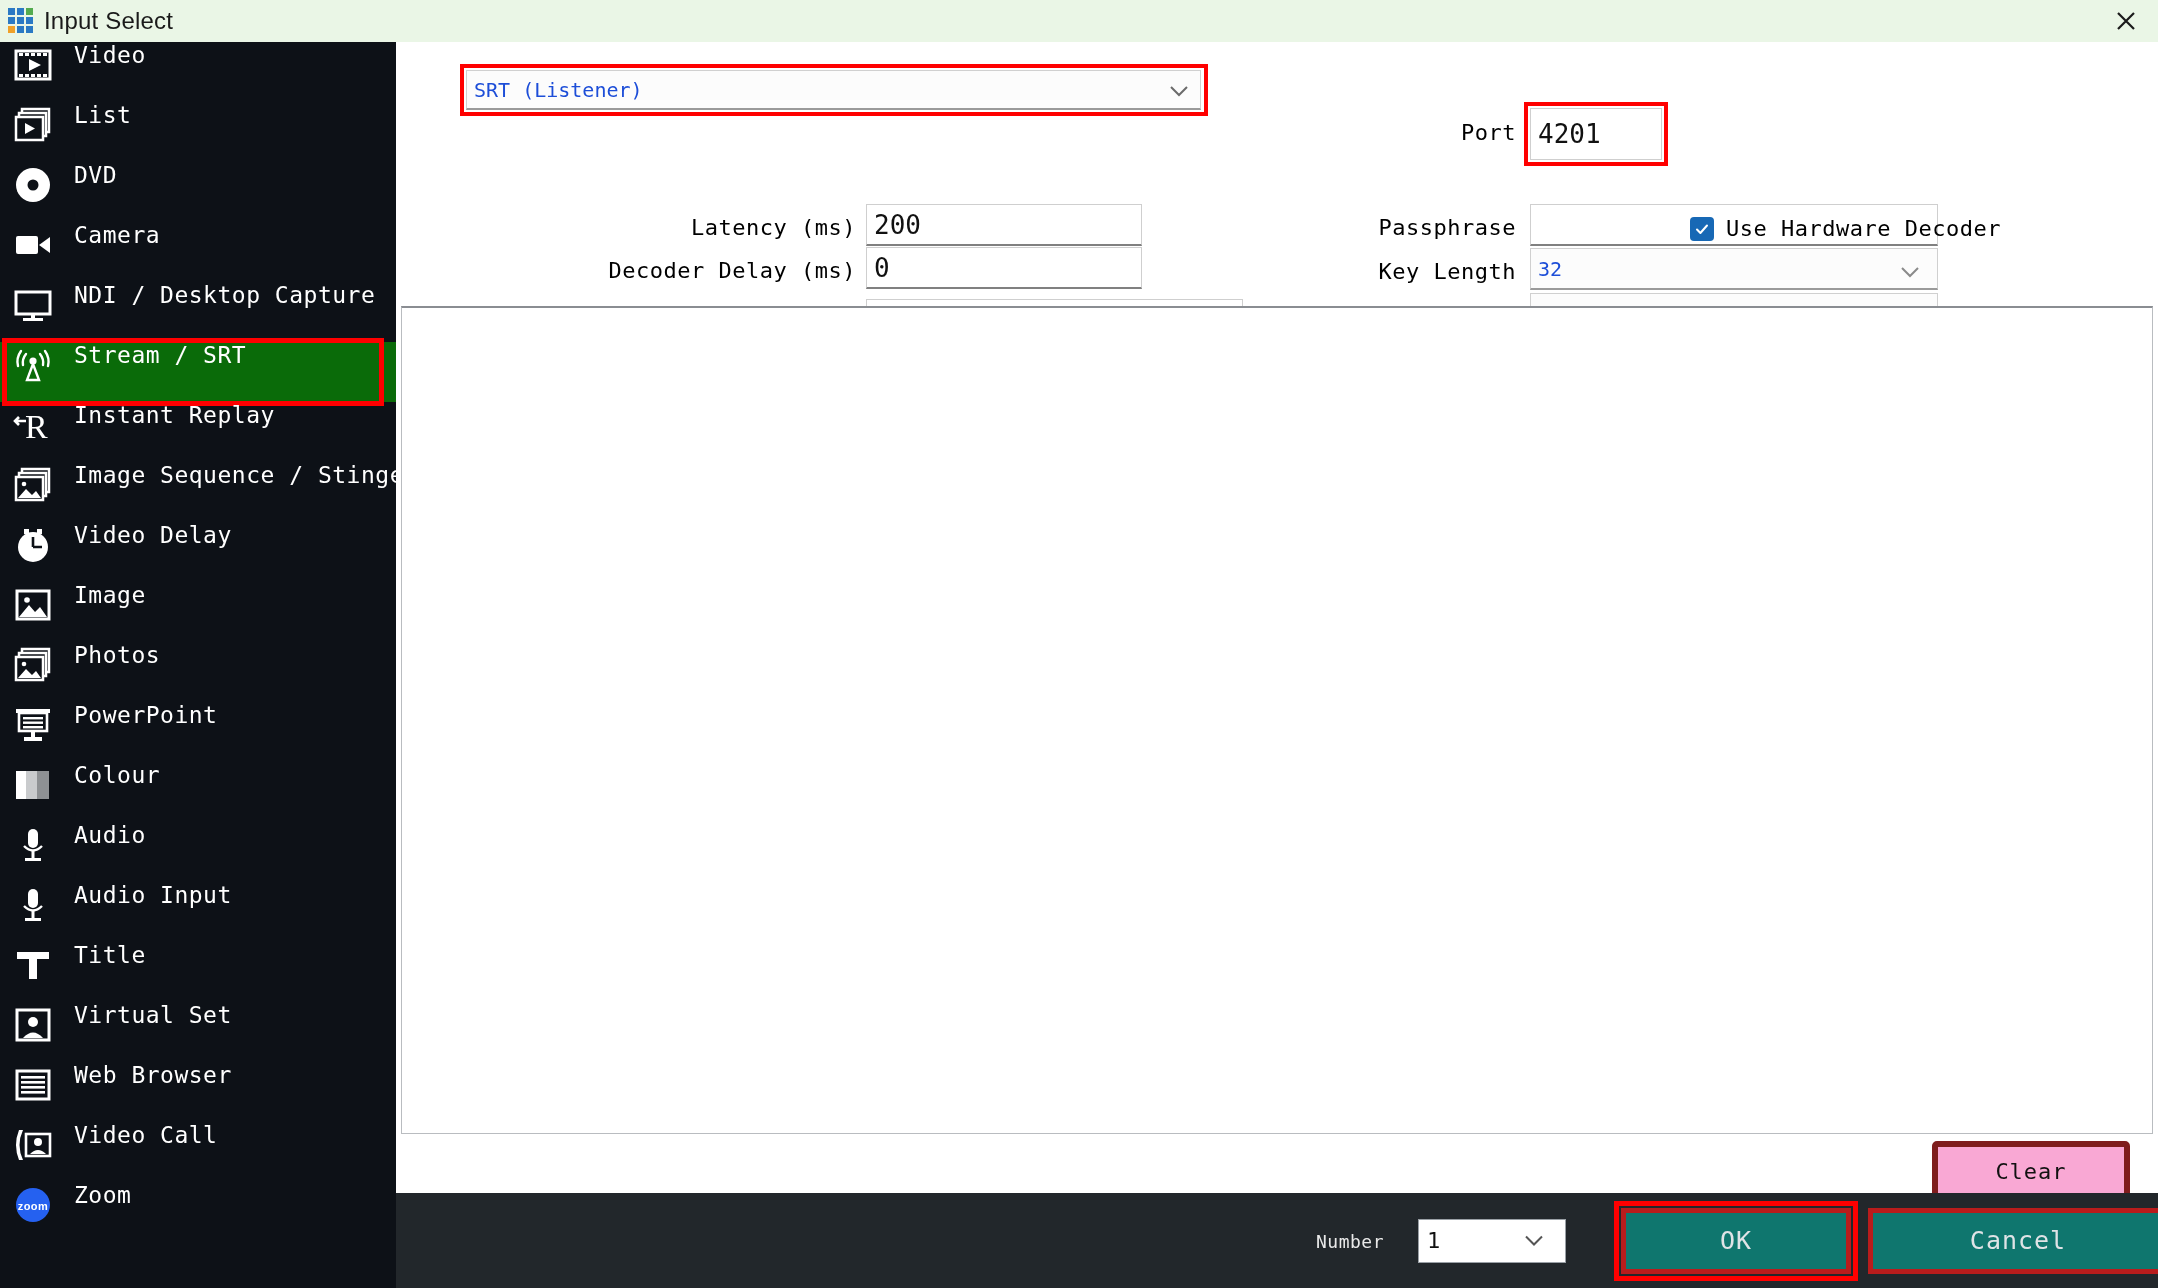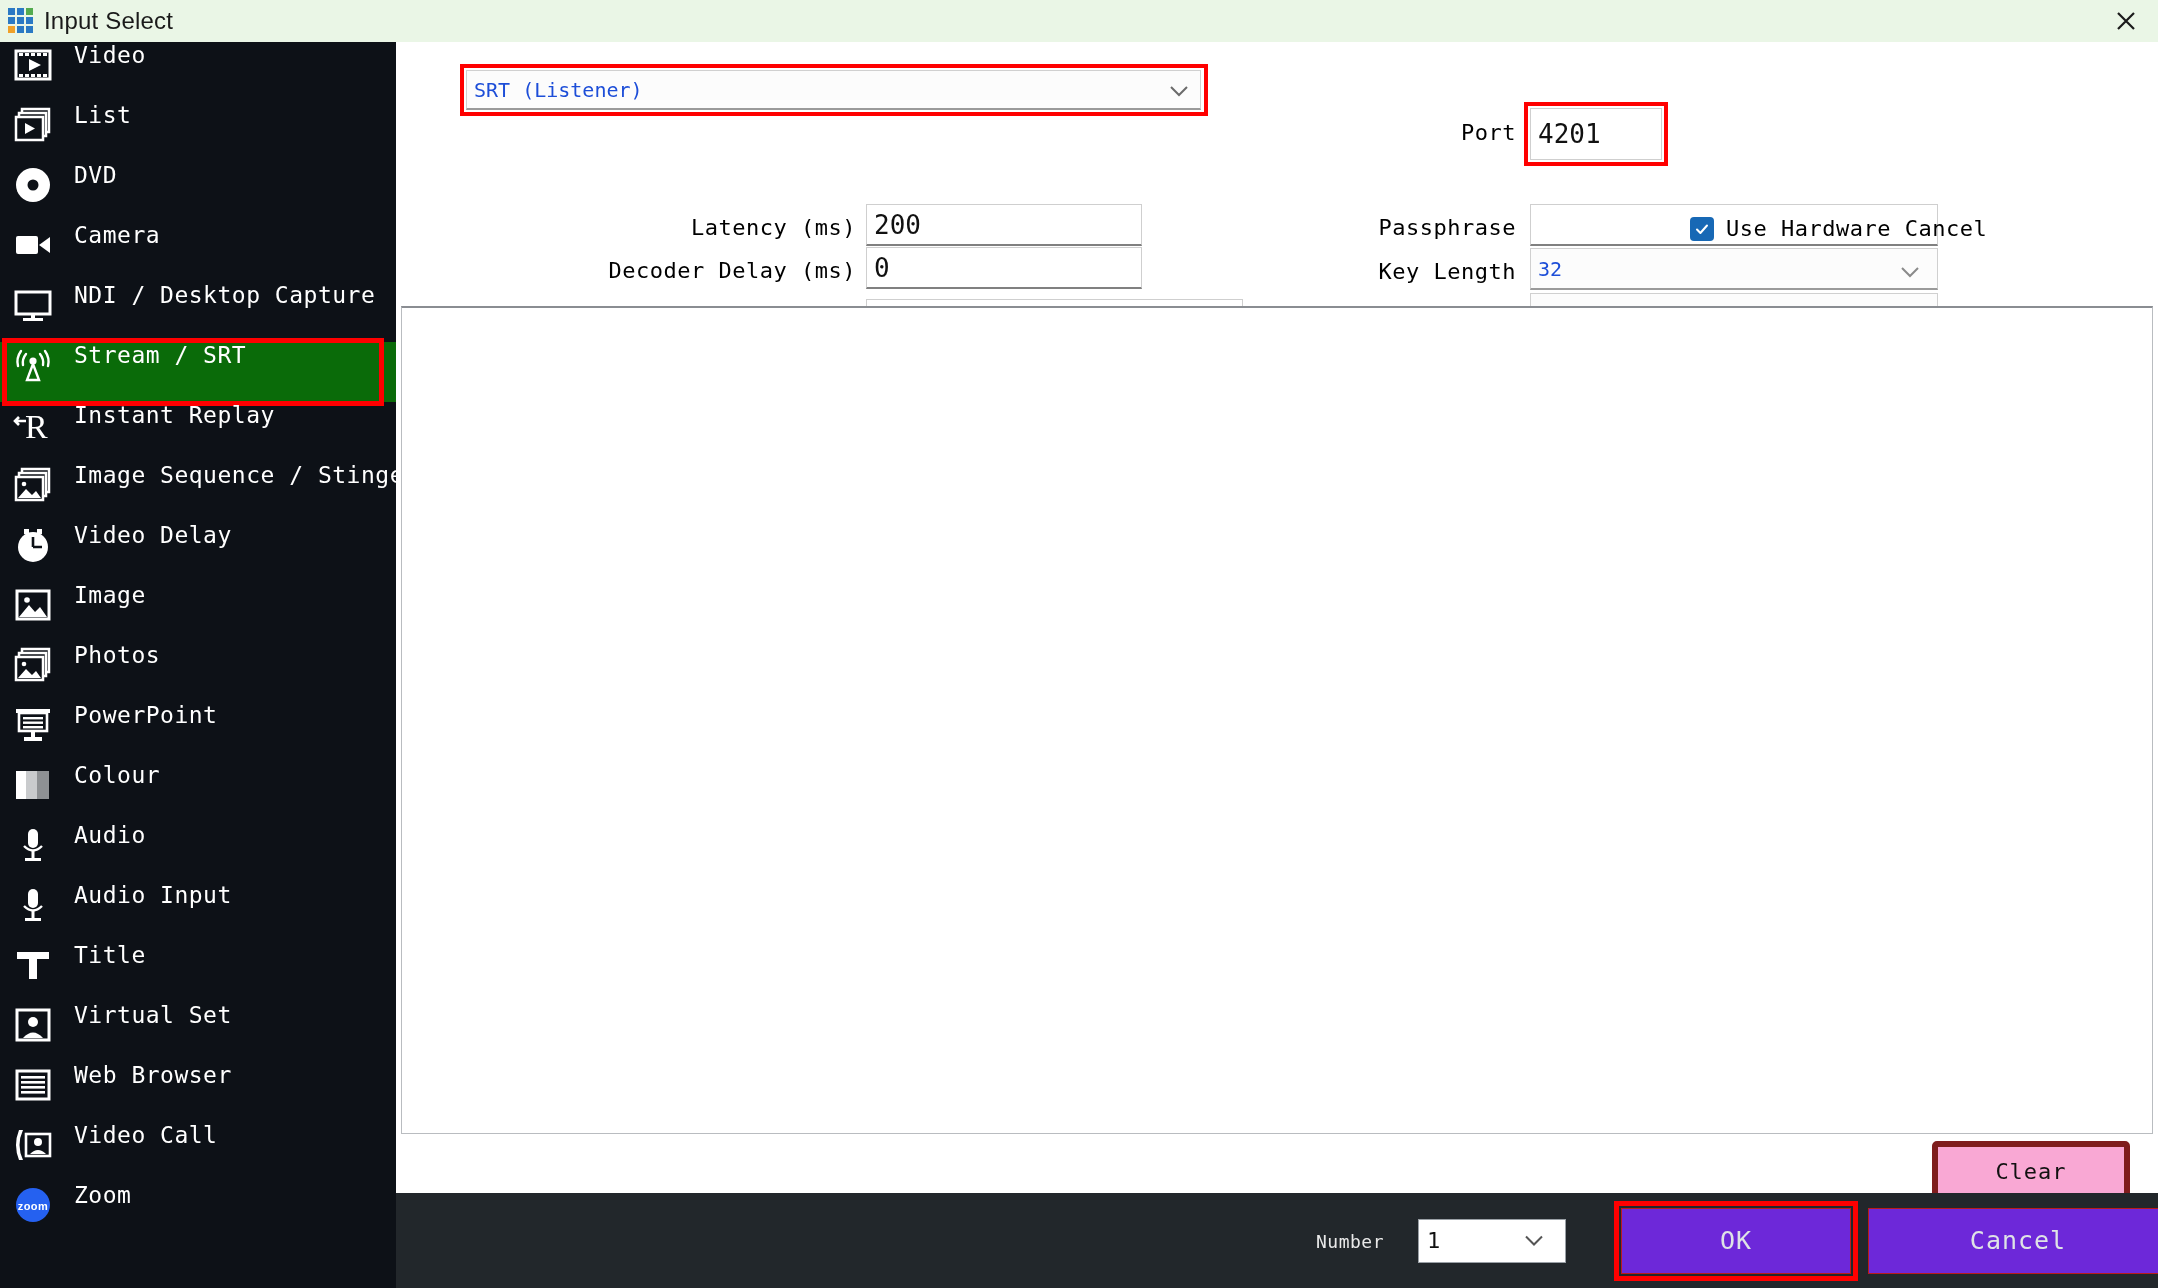--- a/index.html
+++ b/index.html
@@ -114,21 +114,21 @@
     color:#e9e9e9;font-size:18px;letter-spacing:.5px;
   }
   .number-combo{
     position:absolute;left:1022px;top:50%;transform:translateY(-50%);
     width:148px;height:44px;background:#ffffff;border:1px solid #9aa0a6;
     box-sizing:border-box;display:flex;align-items:center;padding-left:8px;
     font-size:22px;color:#111;
   }
   .btn-dark{
     position:absolute;top:50%;transform:translateY(-50%);
-    background:#6d28d9;border:1px solid #b91c1c;box-sizing:border-box;
+    background:#0f766e;border:5px solid #b91c1c;box-sizing:border-box;
     display:flex;align-items:center;justify-content:center;
     color:#dfe3e6;font-size:25px;letter-spacing:1px;
   }
   .btn-ok{left:1225px;width:230px;height:66px;}
   .btn-cancel{left:1472px;width:300px;height:66px;}
   .ok-hl{
     position:absolute;left:1218px;top:calc(50% - 40px);width:244px;height:80px;
     border:5px solid #ff0000;box-sizing:border-box;pointer-events:none;
   }
 </style>
@@ -456,21 +456,21 @@
           <path d="M2 2 L10 10 L18 2" stroke="#8a8a8a" stroke-width="2" fill="none"></path>
         </svg>
     </div>
 
     <div class="chk-row" style="left:1294px;top:174px;">
       <span class="chk">
         <svg width="16" height="16" viewBox="0 0 16 16">
             <path d="M3 8.5 L6.4 12 L13 4.5" stroke="#ffffff" stroke-width="2" fill="none" stroke-linecap="round" stroke-linejoin="round"></path>
           </svg>
       </span>
-      <span>Use Hardware Cancel</span>
+      <span>Use Hardware Decoder</span>
     </div>
 
     <div class="listpanel"></div>
 
     <div class="clear-btn">Clear</div>
 
   </div>
 
   <div class="bottombar">
     <div class="number-label">Number</div>

